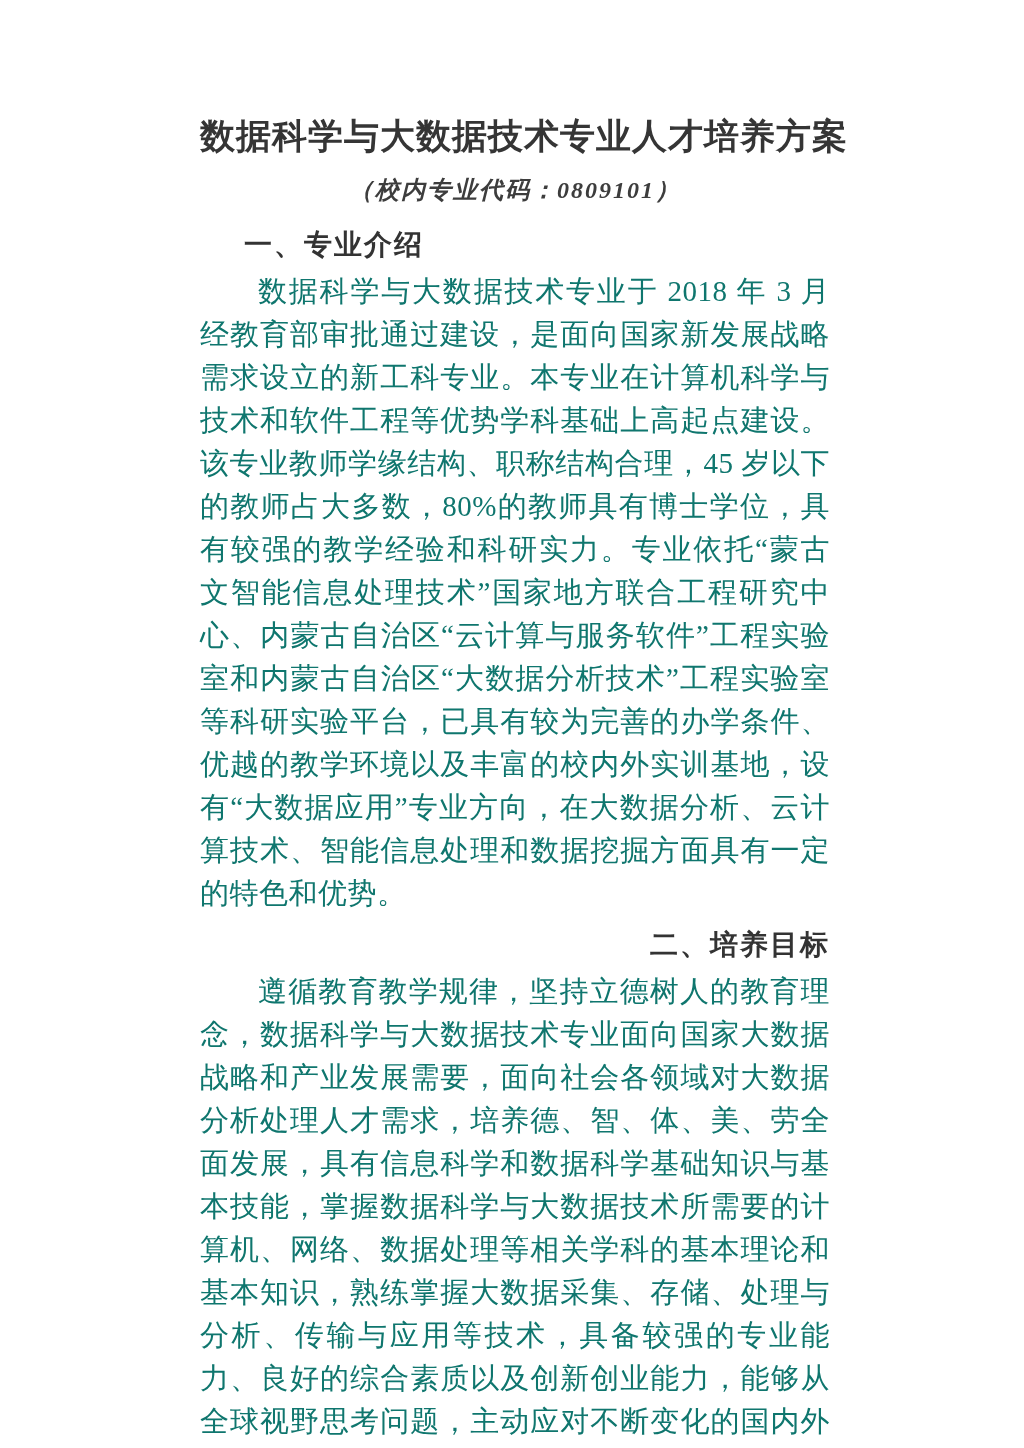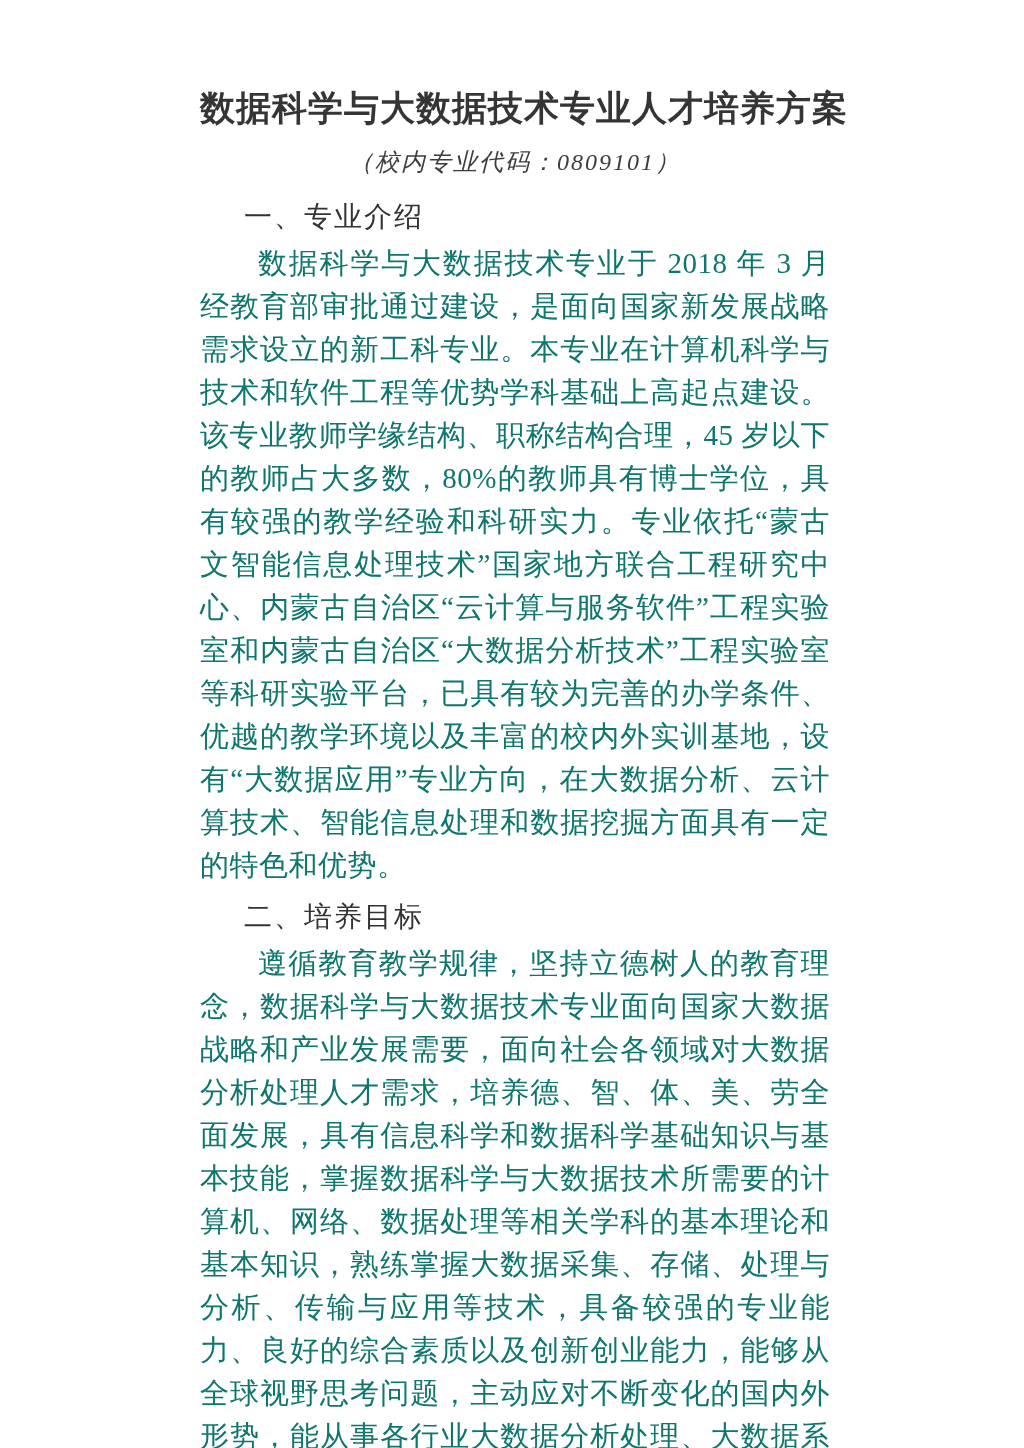--- a/index.html
+++ b/index.html
@@ -8,21 +8,21 @@
     padding: 0;
     background: #ffffff;
   }
   .page {
     position: relative;
     width: 884px;
     height: 1448px;
     margin: 0 auto;
     background: #ffffff;
     box-sizing: border-box;
-    padding: 90px 124px 0 130px;
+    padding: 118px 124px 0 130px;
     font-family: "Liberation Serif", "DejaVu Serif", serif;
     color: #3a3a3a;
     overflow: hidden;
   }
   .doc-title {
     margin: 0;
     text-align: center;
     font-family: "Liberation Sans", "DejaVu Sans", sans-serif;
     font-weight: 700;
     font-size: 35px;
@@ -32,33 +32,35 @@
     white-space: nowrap;
   }
   .doc-subtitle {
     margin-top: 21px;
     text-align: center;
     font-style: italic;
     font-size: 24px;
     line-height: 30px;
     letter-spacing: 2px;
     color: #3d3d3d;
+    font-weight: bold;
   }
   .section-heading {
     margin: 24px 0 0 0;
     padding-left: 44px;
     font-family: "Liberation Sans", "DejaVu Sans", sans-serif;
-    font-weight: 400;
+    font-weight: 700;
     font-size: 28px;
     line-height: 32px;
     letter-spacing: 2px;
     color: #333333;
   }
   .section-heading.tight {
     margin-top: 14px;
+    text-align: right;
   }
   .body-paragraph {
     margin: 9px 0 0 0;
     font-size: 29px;
     line-height: 43px;
     text-align: justify;
     text-justify: inter-ideograph;
     text-indent: 2em;
     letter-spacing: 0.5px;
     color: #0f766e;

